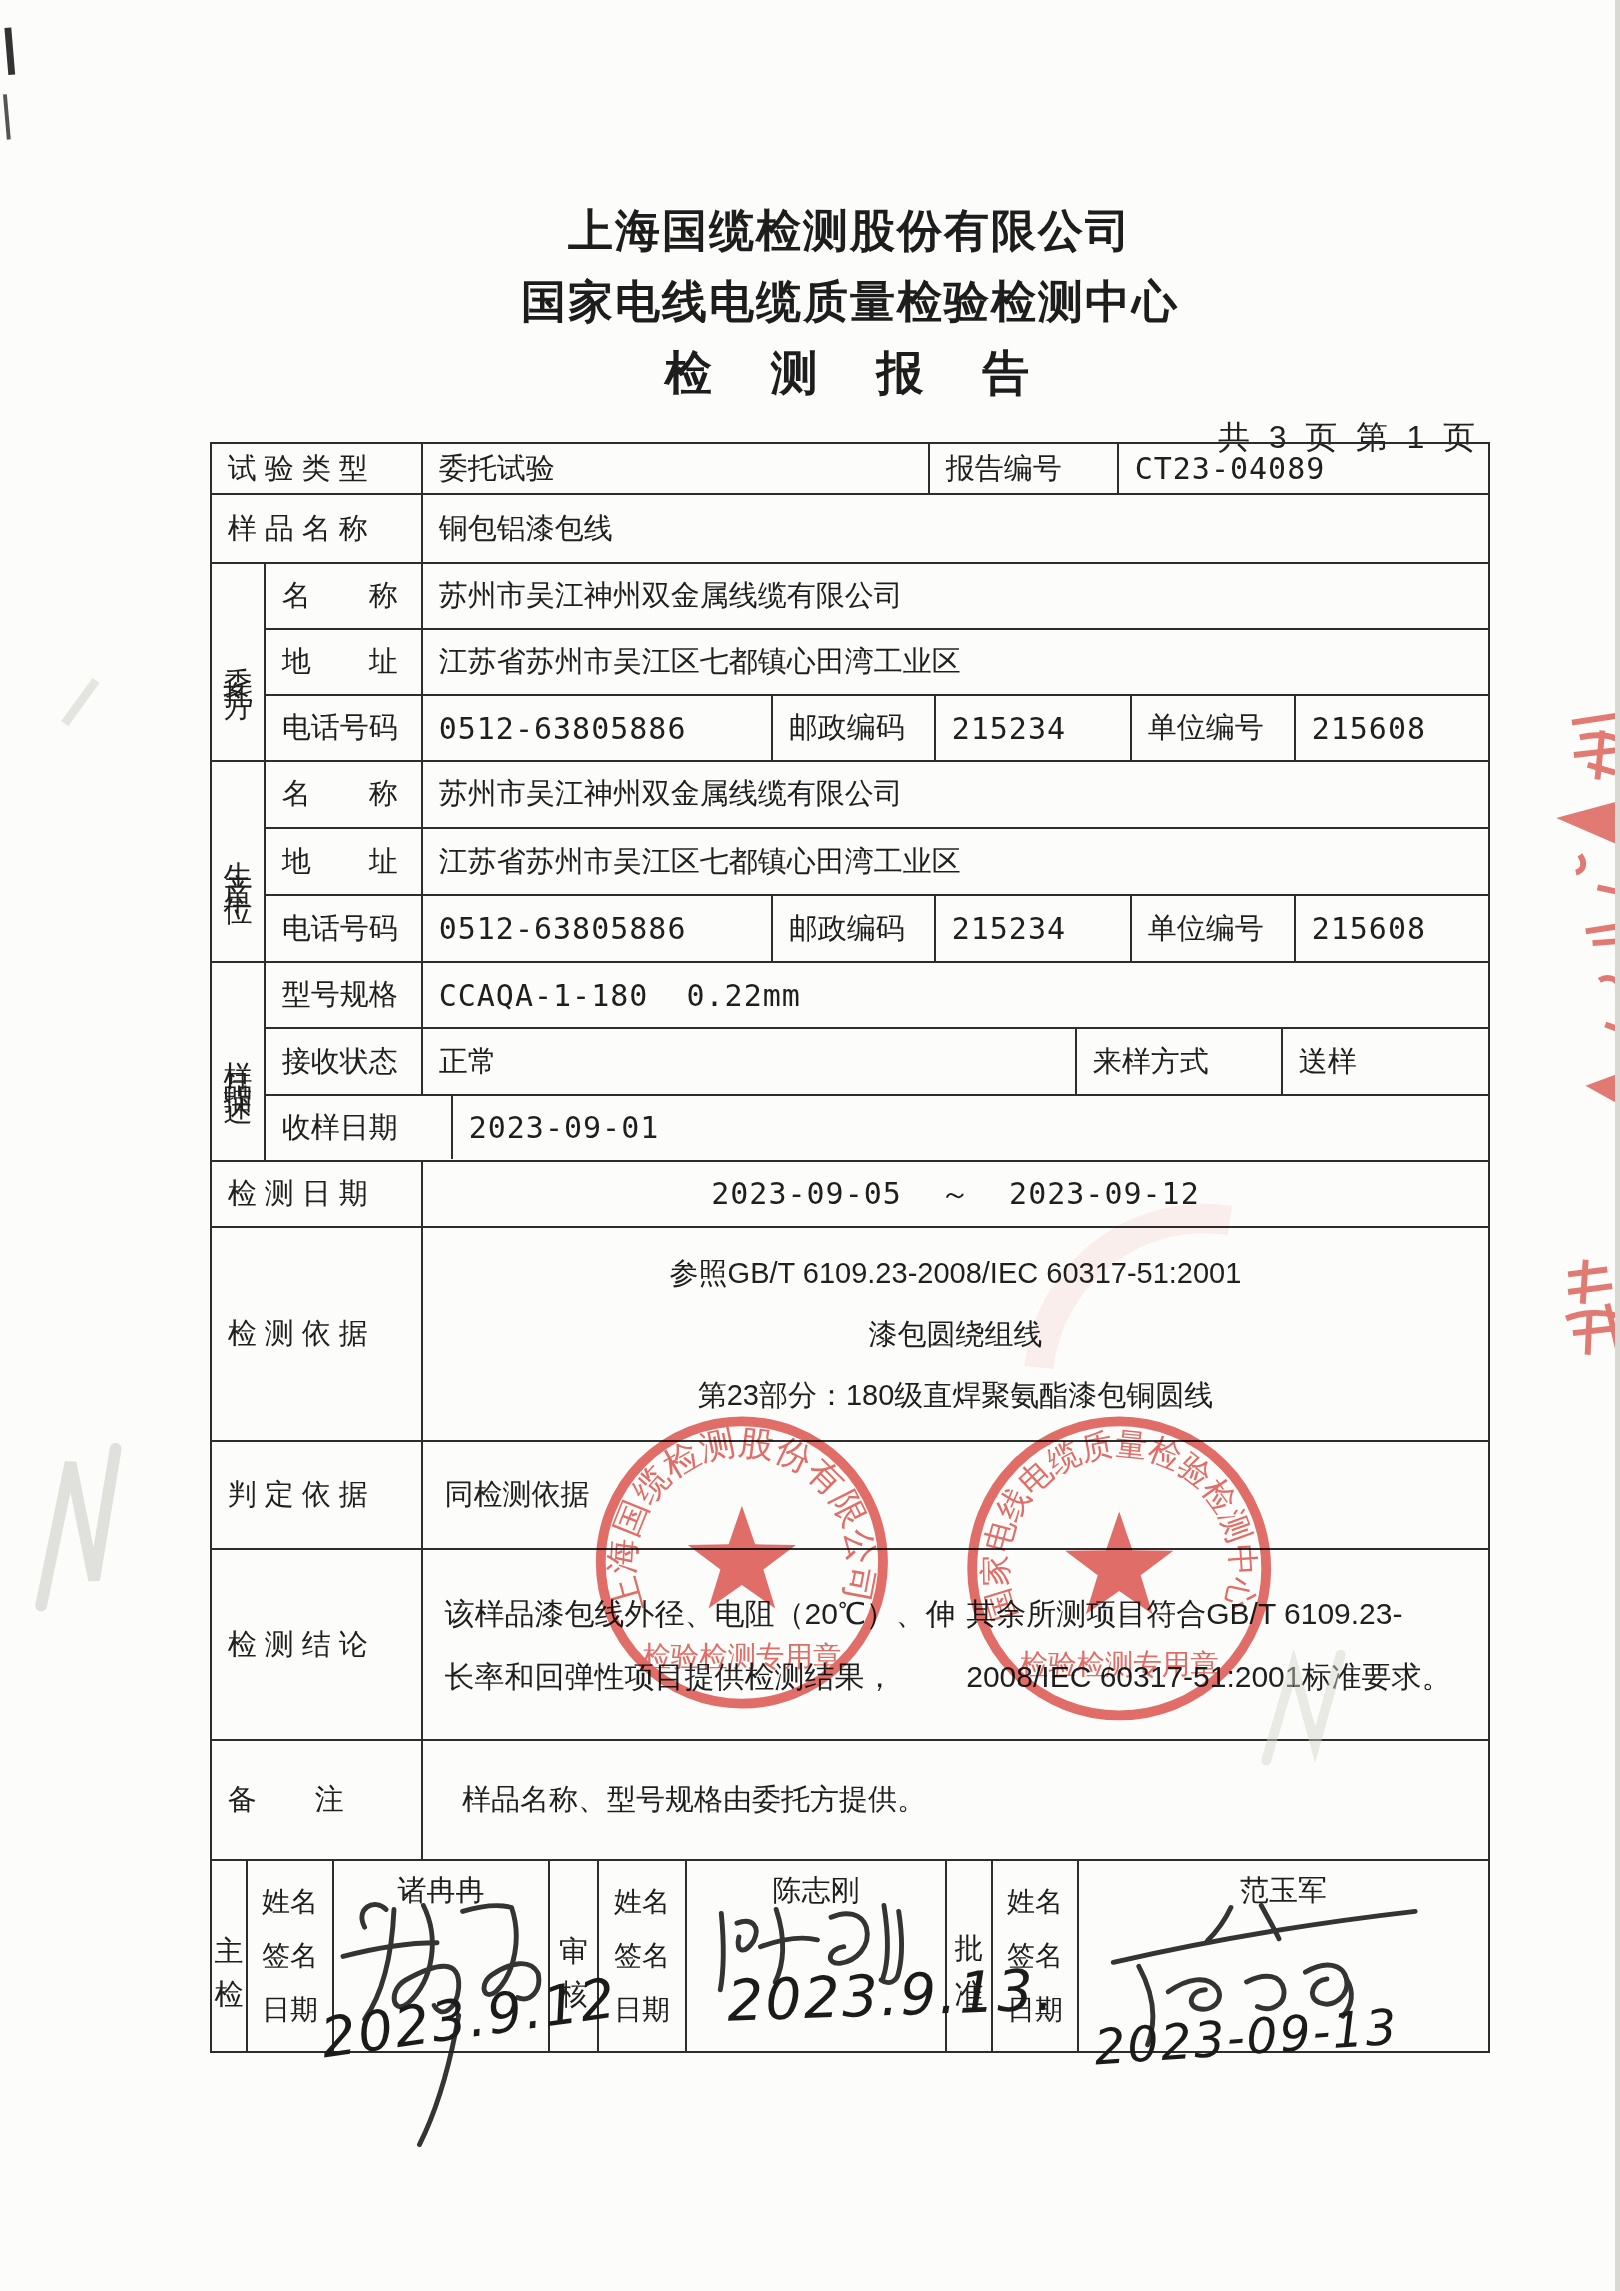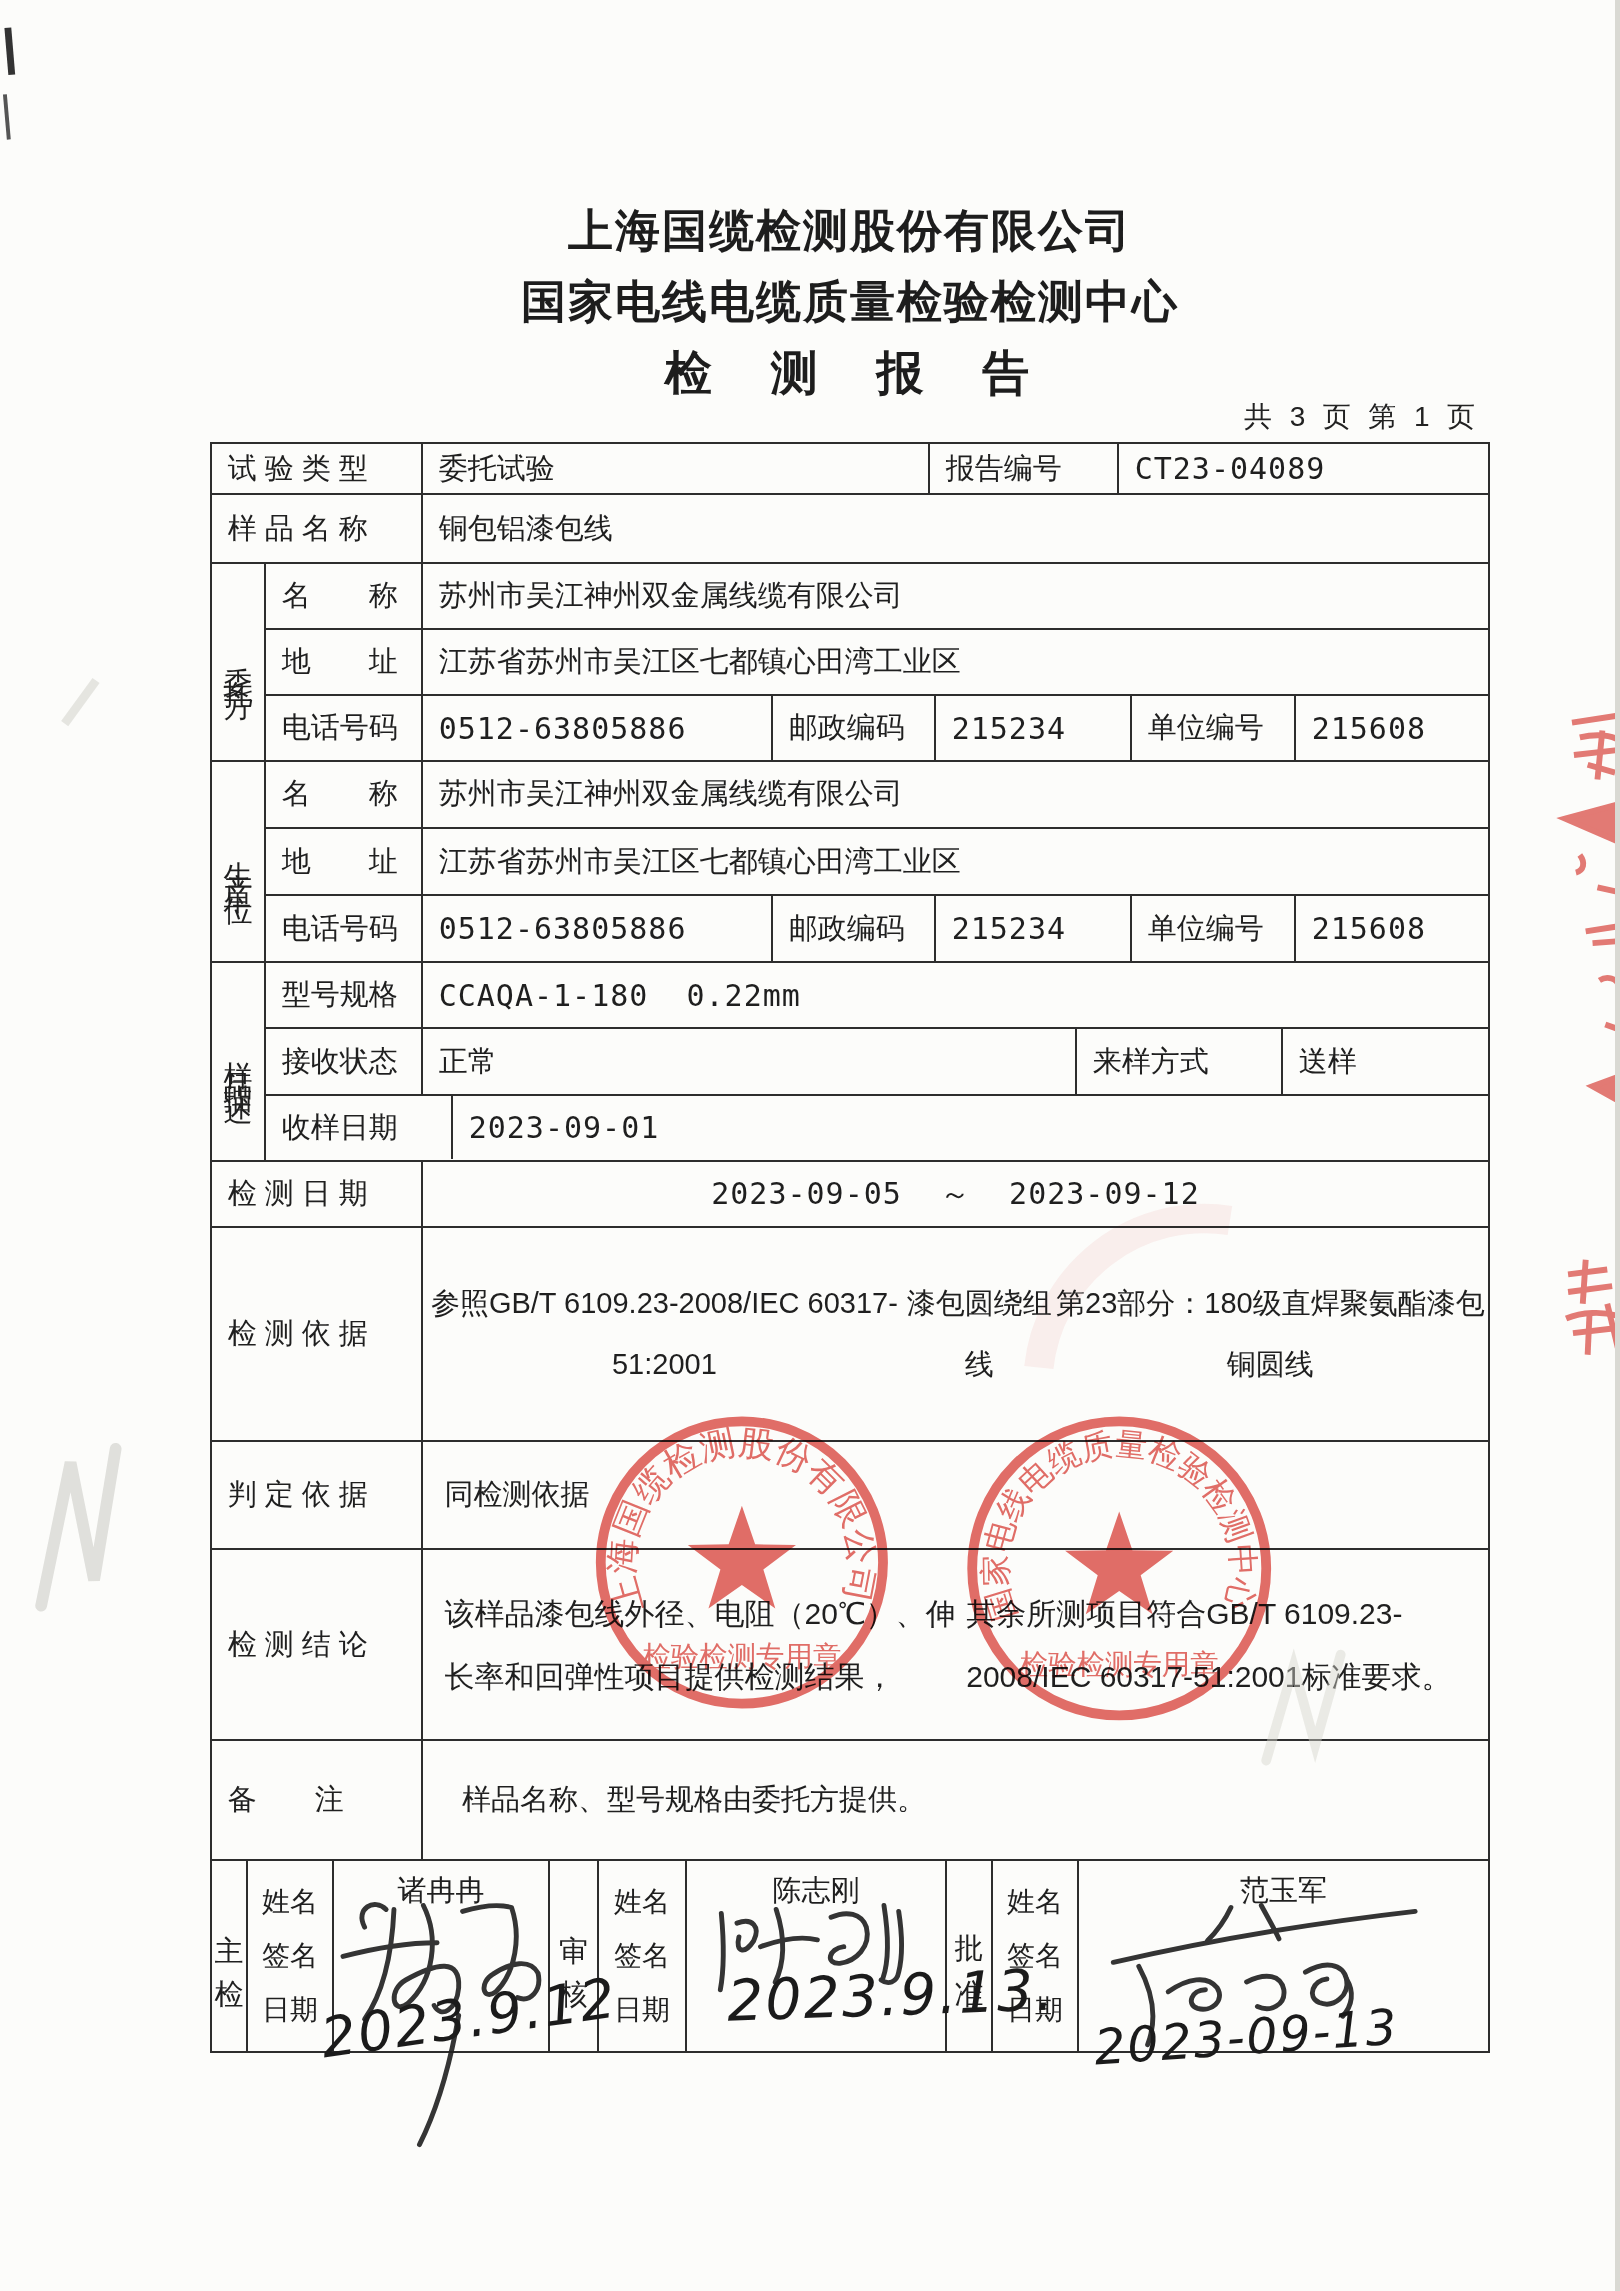--- a/index.html
+++ b/index.html
@@ -19,22 +19,22 @@
   }
   .title{
     position:absolute;left:210px;width:1280px;
     text-align:center;font-weight:600;color:#1d1d1d;
     letter-spacing:2px;
   }
   #title1{top:201px;font-size:45px;}
   #title2{top:272px;font-size:45px;}
   #title3{top:342px;font-size:47px;letter-spacing:5.9px;}
   #pagination{
-    position:absolute;left:210px;width:1270px;top:398px;
-    text-align:right;font-size:28px;letter-spacing:4.9px;color:#222;
+    position:absolute;left:210px;width:1270px;top:416px;
+    text-align:right;font-size:32px;letter-spacing:4.9px;color:#222;
   }
   
   *{box-sizing:border-box;}
   #tbl{
     position:absolute;left:210px;top:442px;width:1280px;
     border:2.9px solid var(--line);
     font-size:29px;
   }
   .row{display:flex;border-bottom:2px solid var(--line);align-items:stretch;}
   #tbl > .row:last-child, #tbl > .grp:last-child{border-bottom:none;}
@@ -53,21 +53,21 @@
   .grp .subrows{flex:1;display:flex;flex-direction:column;}
   .grp .subrows .row:last-child{border-bottom:none;}
   .vtext{
     writing-mode:vertical-lr;text-orientation:upright;
     letter-spacing:11.8px;line-height:1;
   }
   .vtext.xwide{letter-spacing:45px;}
   .center{justify-content:center;}
   .pre{white-space:pre;}
   .mono{font-family:"DejaVu Sans Mono", monospace;font-size:30px;letter-spacing:1px;}
-  .lines{display:flex;flex-direction:row;justify-content:center;width:100%;text-align:center;line-height:61px;}
+  .lines{display:flex;flex-direction:column;justify-content:center;width:100%;text-align:center;line-height:61px;}
   .paralines{display:flex;flex-direction:row;justify-content:center;line-height:63px;font-size:30px;}
   .sigcell{flex-direction:column;align-items:center;justify-content:flex-start;padding-top:9.8px;}
   .siglabels{flex-direction:column;justify-content:space-around;align-items:center;padding:13.7px 5.9px;font-family:Liberation Mono, monospace;}
   .siglabels span{font-size:28px;}
   
   .overlay{position:absolute;inset:0;pointer-events:none;}
   #stamps{mix-blend-mode:multiply;}
   .hw{
     position:absolute;color:#1b1b1b;font-style:italic;
     font-family:"DejaVu Sans", sans-serif;letter-spacing:2px;

